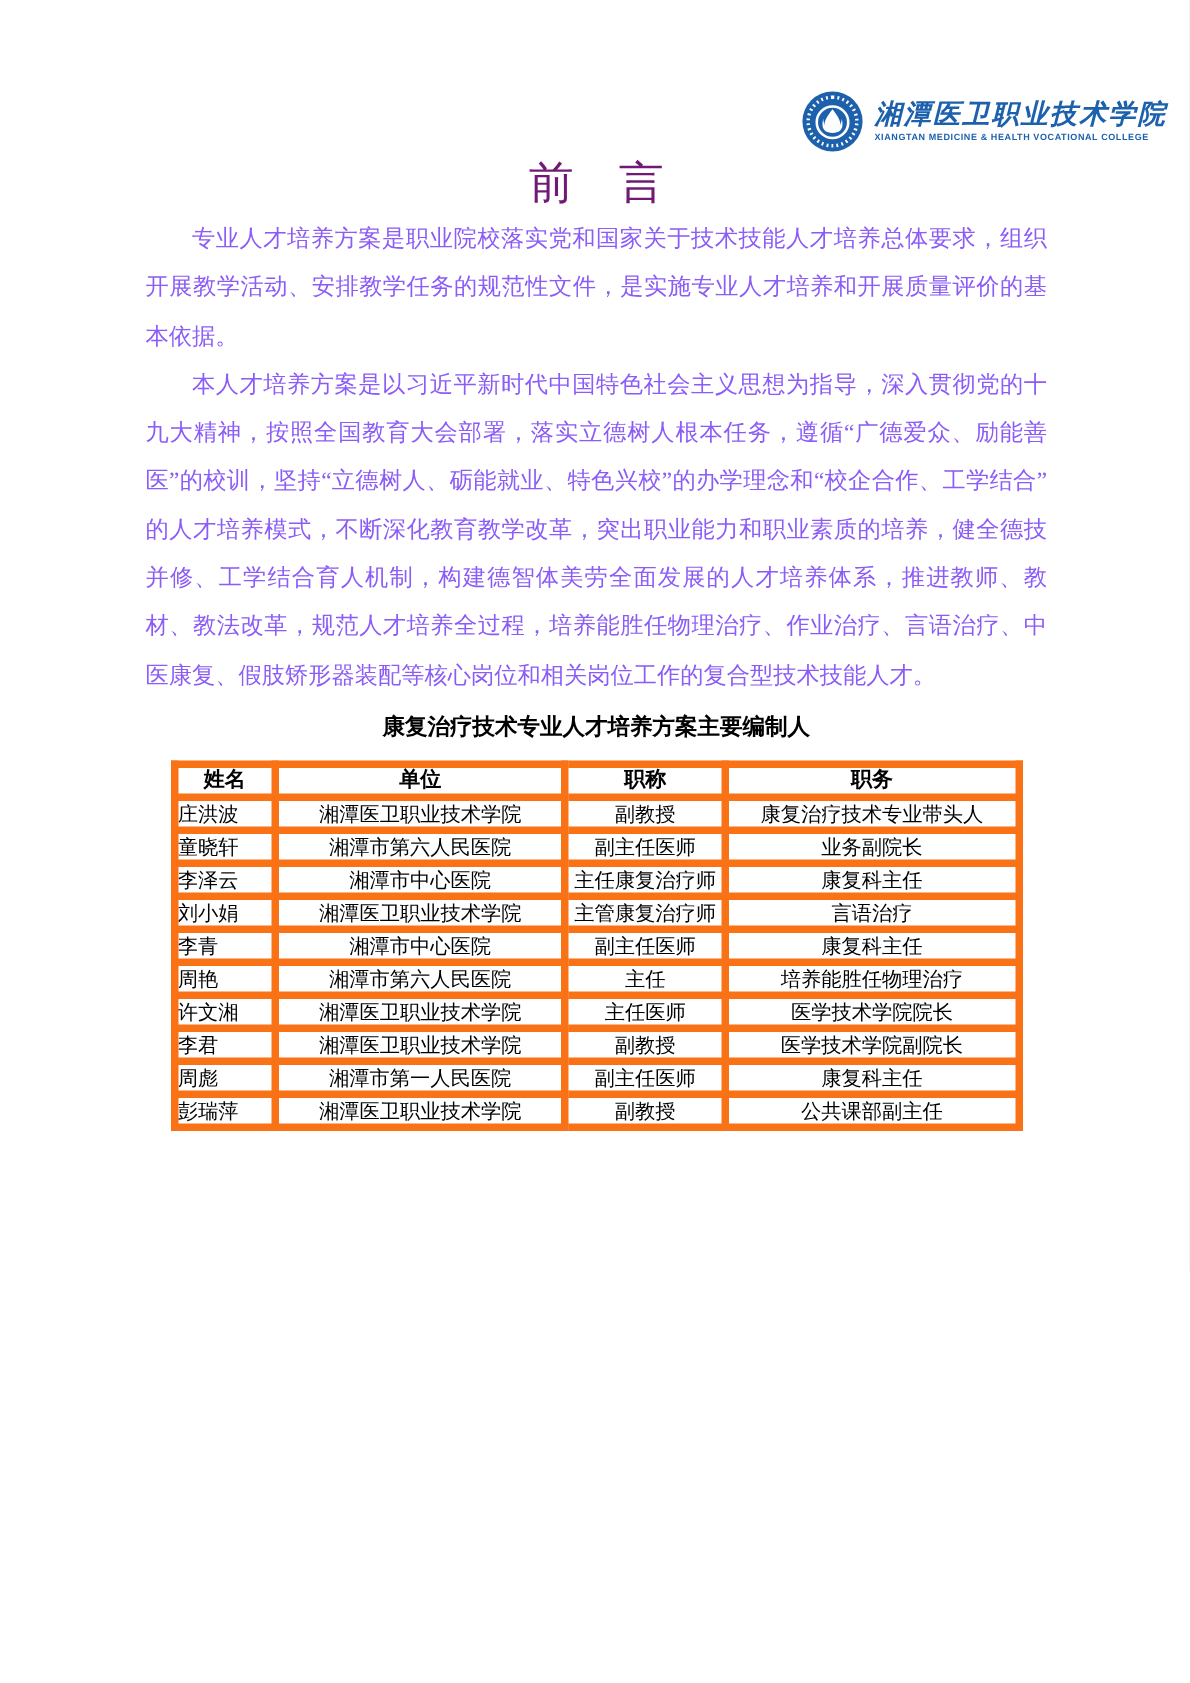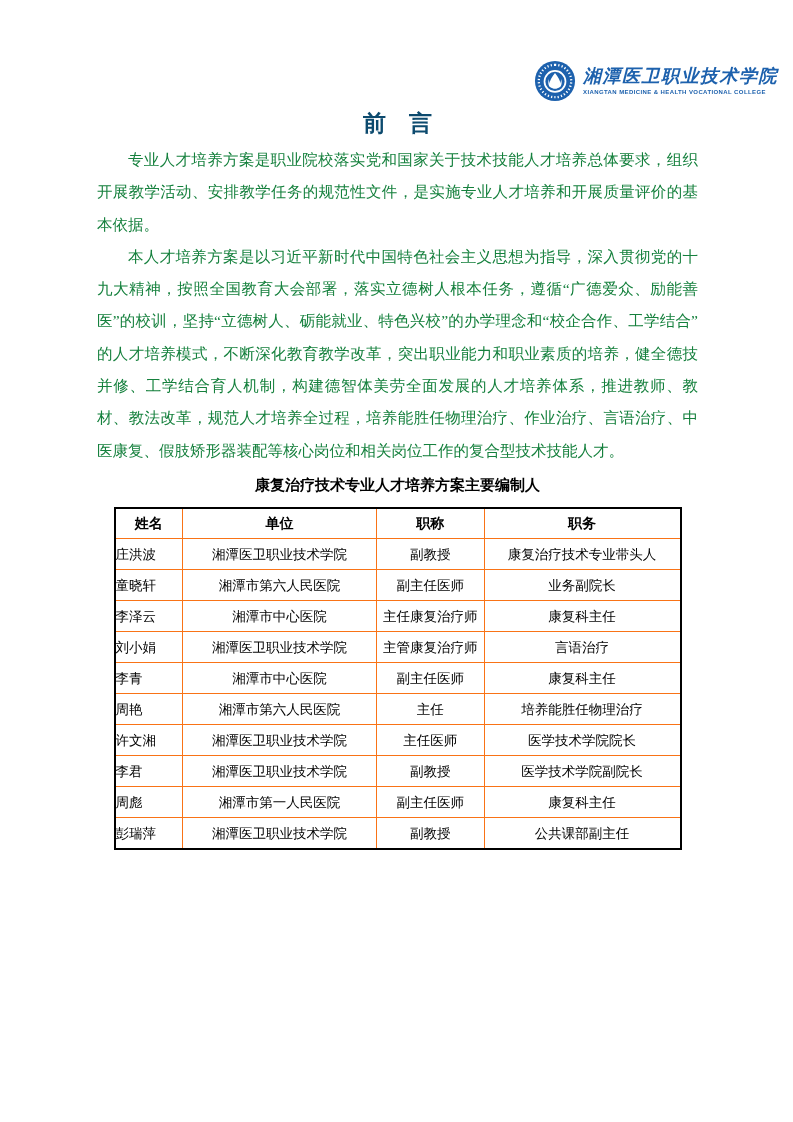--- a/index.html
+++ b/index.html
@@ -19,40 +19,40 @@
   }
   .logo-en {
     font-family:"Liberation Sans", sans-serif; font-weight:bold;
     color:var(--brand,#1d61ad); font-size:6px; letter-spacing:0.4px; line-height:8px;
     margin-top:2px; white-space:nowrap;
   }
   
   .content { position:absolute; top:0; left:97px; width:601px; }
   .doc-title {
     margin-top:107px; text-align:center;
-    font-family:"Liberation Sans", sans-serif; font-weight:bold;
-    font-size:23px; line-height:32px; color:#0c4a6e;
+    font-family:"Liberation Sans", sans-serif; font-weight:normal;
+    font-size:30px; line-height:32px; color:#701a75;
   }
   .paragraphs { margin-top:5px; }
   .para {
     font-size:15.5px; line-height:32.3px; text-align:justify; text-justify:inter-ideograph;
-    text-indent:2em; color:#15803d;
+    text-indent:2em; color:#8b5cf6;
   }
   
   .table-caption {
     margin-top:8px; text-align:center;
     font-family:"Liberation Sans", sans-serif; font-weight:bold;
     font-size:15px; line-height:20px;
   }
   table.compilers {
     margin:12px auto 0 auto; width:568px; border-collapse:collapse;
     border:2px solid #000; table-layout:fixed;
   }
   table.compilers th, table.compilers td {
-    border:1px solid #f97316; height:31px; padding:0 3px;
+    border:5px solid #f97316; height:19px; padding:0 3px;
     font-size:13.5px; line-height:17px; text-align:center;
     overflow:hidden; white-space:nowrap;
   }
   table.compilers th {
     font-family:"Liberation Serif", serif; font-weight:bold; font-size:14px;
   }
   table.compilers td:first-child { text-align:left; padding-left:0; }
   col.c-name { width:12%; }
   col.c-unit { width:34.3%; }
   col.c-title { width:19%; }

